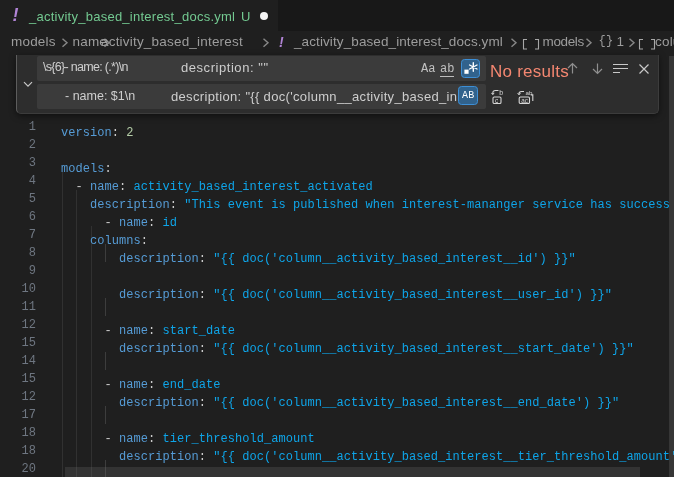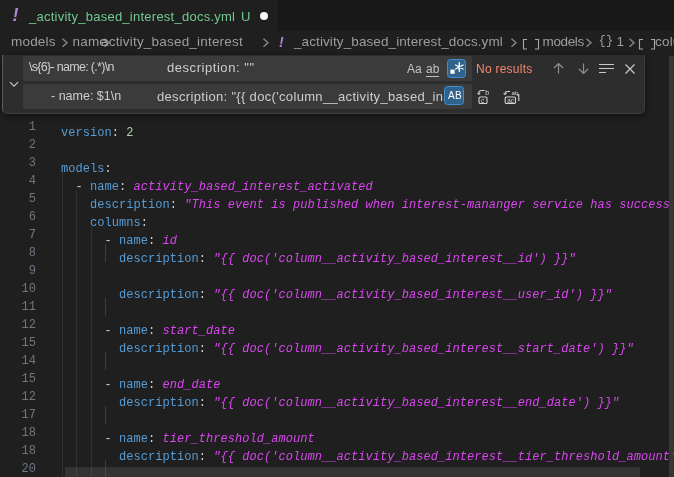--- a/index.html
+++ b/index.html
@@ -20,40 +20,40 @@
 #crumbs { left:0; top:31px; width:674px; height:24px; background:#1f1f1f; }
 #crumbs span { position:absolute; top:3px; font-size:13.5px; letter-spacing:0.2px; color:#9d9d9d; white-space:pre; }
 #crumbs svg  { position:absolute; }
 #crumbs .bang { font:italic bold 14px "Liberation Sans"; color:#b184d6; }
 #gutter { left:0; top:118px; width:36px; }
 #gutter div { height:18px; line-height:18px; text-align:right; color:#6e7681;
   font-family:"Liberation Mono", monospace; font-size:12px; }
 #code { left:61px; top:124px; width:613px; overflow:hidden; }
 #code div { height:18px; line-height:18px; white-space:pre;
   font-family:"Liberation Mono", monospace; font-size:12px; color:#cccccc; letter-spacing:0.05px; }
-.k { color:#569cd6; } .s { color:#d946ef;font-style:italic; } .n { color:#b5cea8; }
+.k { color:#569cd6; } .s { color:#0ea5e9; } .n { color:#b5cea8; }
 .guide { position:absolute; width:1px; background:#313131; }
 .guide4 { position:absolute; width:1px; background:#3d3d3d; }
 
 
 #vsb { left:669px; top:56px; width:5px; height:421px; background:rgba(121,121,121,0.26); }
 #hsb { left:65px; top:467px; width:575px; height:10px; background:rgba(121,121,121,0.22); }
 
 
-#fw { left:2px; top:55px; width:643px; height:59px; background:#2d2d2d;
+#fw { left:16px; top:55px; width:643px; height:59px; background:#2d2d2d;
   border-left:1px solid #5d5d5d; border-right:1px solid #3c3c3c; border-bottom:1px solid #3c3c3c;
   border-radius:0 0 5px 5px; box-shadow:0 2px 6px rgba(0,0,0,0.5); }
 
 .inp { position:absolute; background:#3b3b3b; border-radius:2px; }
 #finp { left:20px; top:1px; width:449px; height:25px; }
 #rinp { left:20px; top:29px; width:449px; height:25px; }
 .itxt { position:absolute; font-size:12.5px; color:#cecece; white-space:pre; }
 .blue { position:absolute; background:#31628c; border:1.5px solid #3d8fd6; border-radius:3.5px; }
-#nores { position:absolute; left:473px; top:6.5px; font-size:12px; color:#f48771; }
-.optxt { position:absolute; font-size:12px; color:#c2c2c2; }
+#nores { position:absolute; left:473px; top:6.5px; font-size:17px; color:#f48771; }
+.optxt { position:absolute; font-size:12px; color:#c2c2c2;font-family:Liberation Mono, monospace; }
 </style>
 </head>
 <body>
 <div id="app">
 
   <div id="tabbar" class="abs"></div>
   <div id="tab" class="abs">
     <span class="ficon abs">!</span>
     <span class="fname abs">_activity_based_interest_docs.yml</span>
     <span class="gitu abs">U</span>
@@ -130,22 +130,22 @@
       <div>18</div>
       <div>20</div>
   </div>
 
   <div id="code" class="abs">
 <div><span class="k">version</span>: <span class="n">2</span></div>
 <div></div>
 <div><span class="k">models</span>:</div>
 <div>  - <span class="k">name</span>: <span class="s">activity_based_interest_activated</span></div>
 <div>    <span class="k">description</span>: <span class="s">"This event is published when interest-mananger service has success</span></div>
+<div>      - <span class="k">name</span>: <span class="s">id</span></div>
 <div>    <span class="k">columns</span>:</div>
-<div>      - <span class="k">name</span>: <span class="s">id</span></div>
 <div>        <span class="k">description</span>: <span class="s">"{{ doc('column__activity_based_interest__id') }}"</span></div>
 <div></div>
 <div>        <span class="k">description</span>: <span class="s">"{{ doc('column__activity_based_interest__user_id') }}"</span></div>
 <div></div>
 <div>      - <span class="k">name</span>: <span class="s">start_date</span></div>
 <div>        <span class="k">description</span>: <span class="s">"{{ doc('column__activity_based_interest__start_date') }}"</span></div>
 <div></div>
 <div>      - <span class="k">name</span>: <span class="s">end_date</span></div>
 <div>        <span class="k">description</span>: <span class="s">"{{ doc('column__activity_based_interest__end_date') }}"</span></div>
 <div></div>

